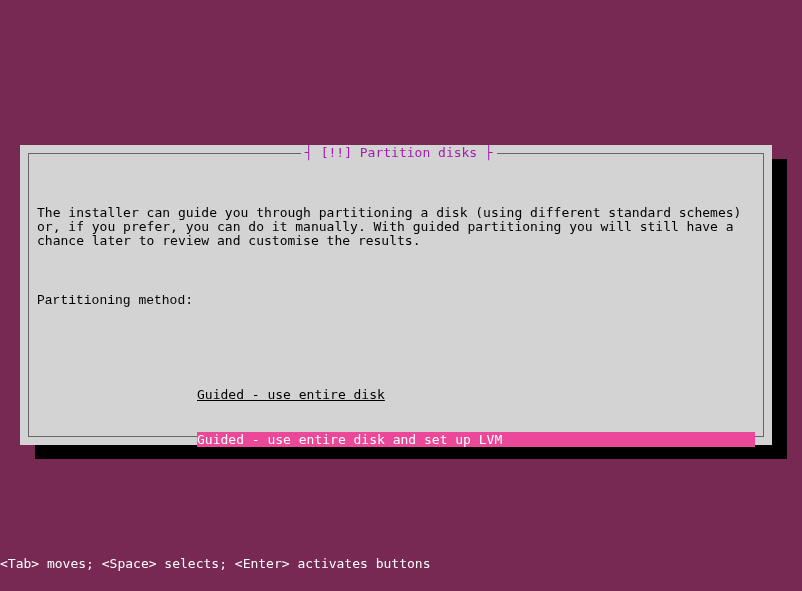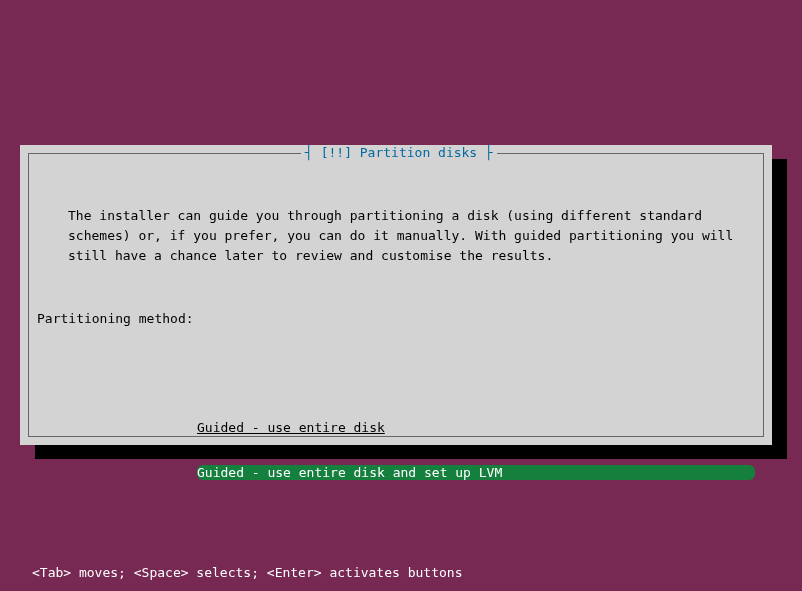--- a/index.html
+++ b/index.html
@@ -40,65 +40,63 @@
       border: 1px solid #666;
     }
     .title-gap {
       position: absolute;
       top: -9px;
       left: 272px;
       background: #d3d3d3;
       padding: 0 4px;
     }
     .title {
-      color: #0369a1;
+      color: #a21caf;
       white-space: pre;
     }
     .content {
       padding: 22px 8px 8px 8px;
       white-space: pre-wrap;
       line-height: 15px;
     }
     .para {
       margin-bottom: 15px;
-      line-height: 20px;
-      margin-left: 31px;
+      line-height: 14px;
     }
     .prompt {
-      margin-bottom: 19px;
+      margin-bottom: 4px;
       line-height: 15px;
+      font-family: Liberation Mono, monospace;
     }
     .options {
       padding-left: 160px;
       line-height: 15px;
     }
     .option {
       white-space: pre;
       text-decoration: underline;
     }
     .option.selected {
-      background: #15803d;
+      background: #ec4899;
       color: #fff;
-      border-radius: 6px;
     }
     
     .option.selected::after {
       content: "";
     }
     .sel-pad {
       display: inline-block;
       width: 395px;
     }
     .footer {
       position: absolute;
       left: 0;
-      bottom: 11px;
+      bottom: 20px;
       color: #fff;
       white-space: pre;
-      padding-left: 32px;
     }
   </style>
 </head>
 <body>
 
 <div class="dialog-shadow"></div>
 
 <div class="dialog">
   <div class="inner-border">
     <div class="title-gap">

